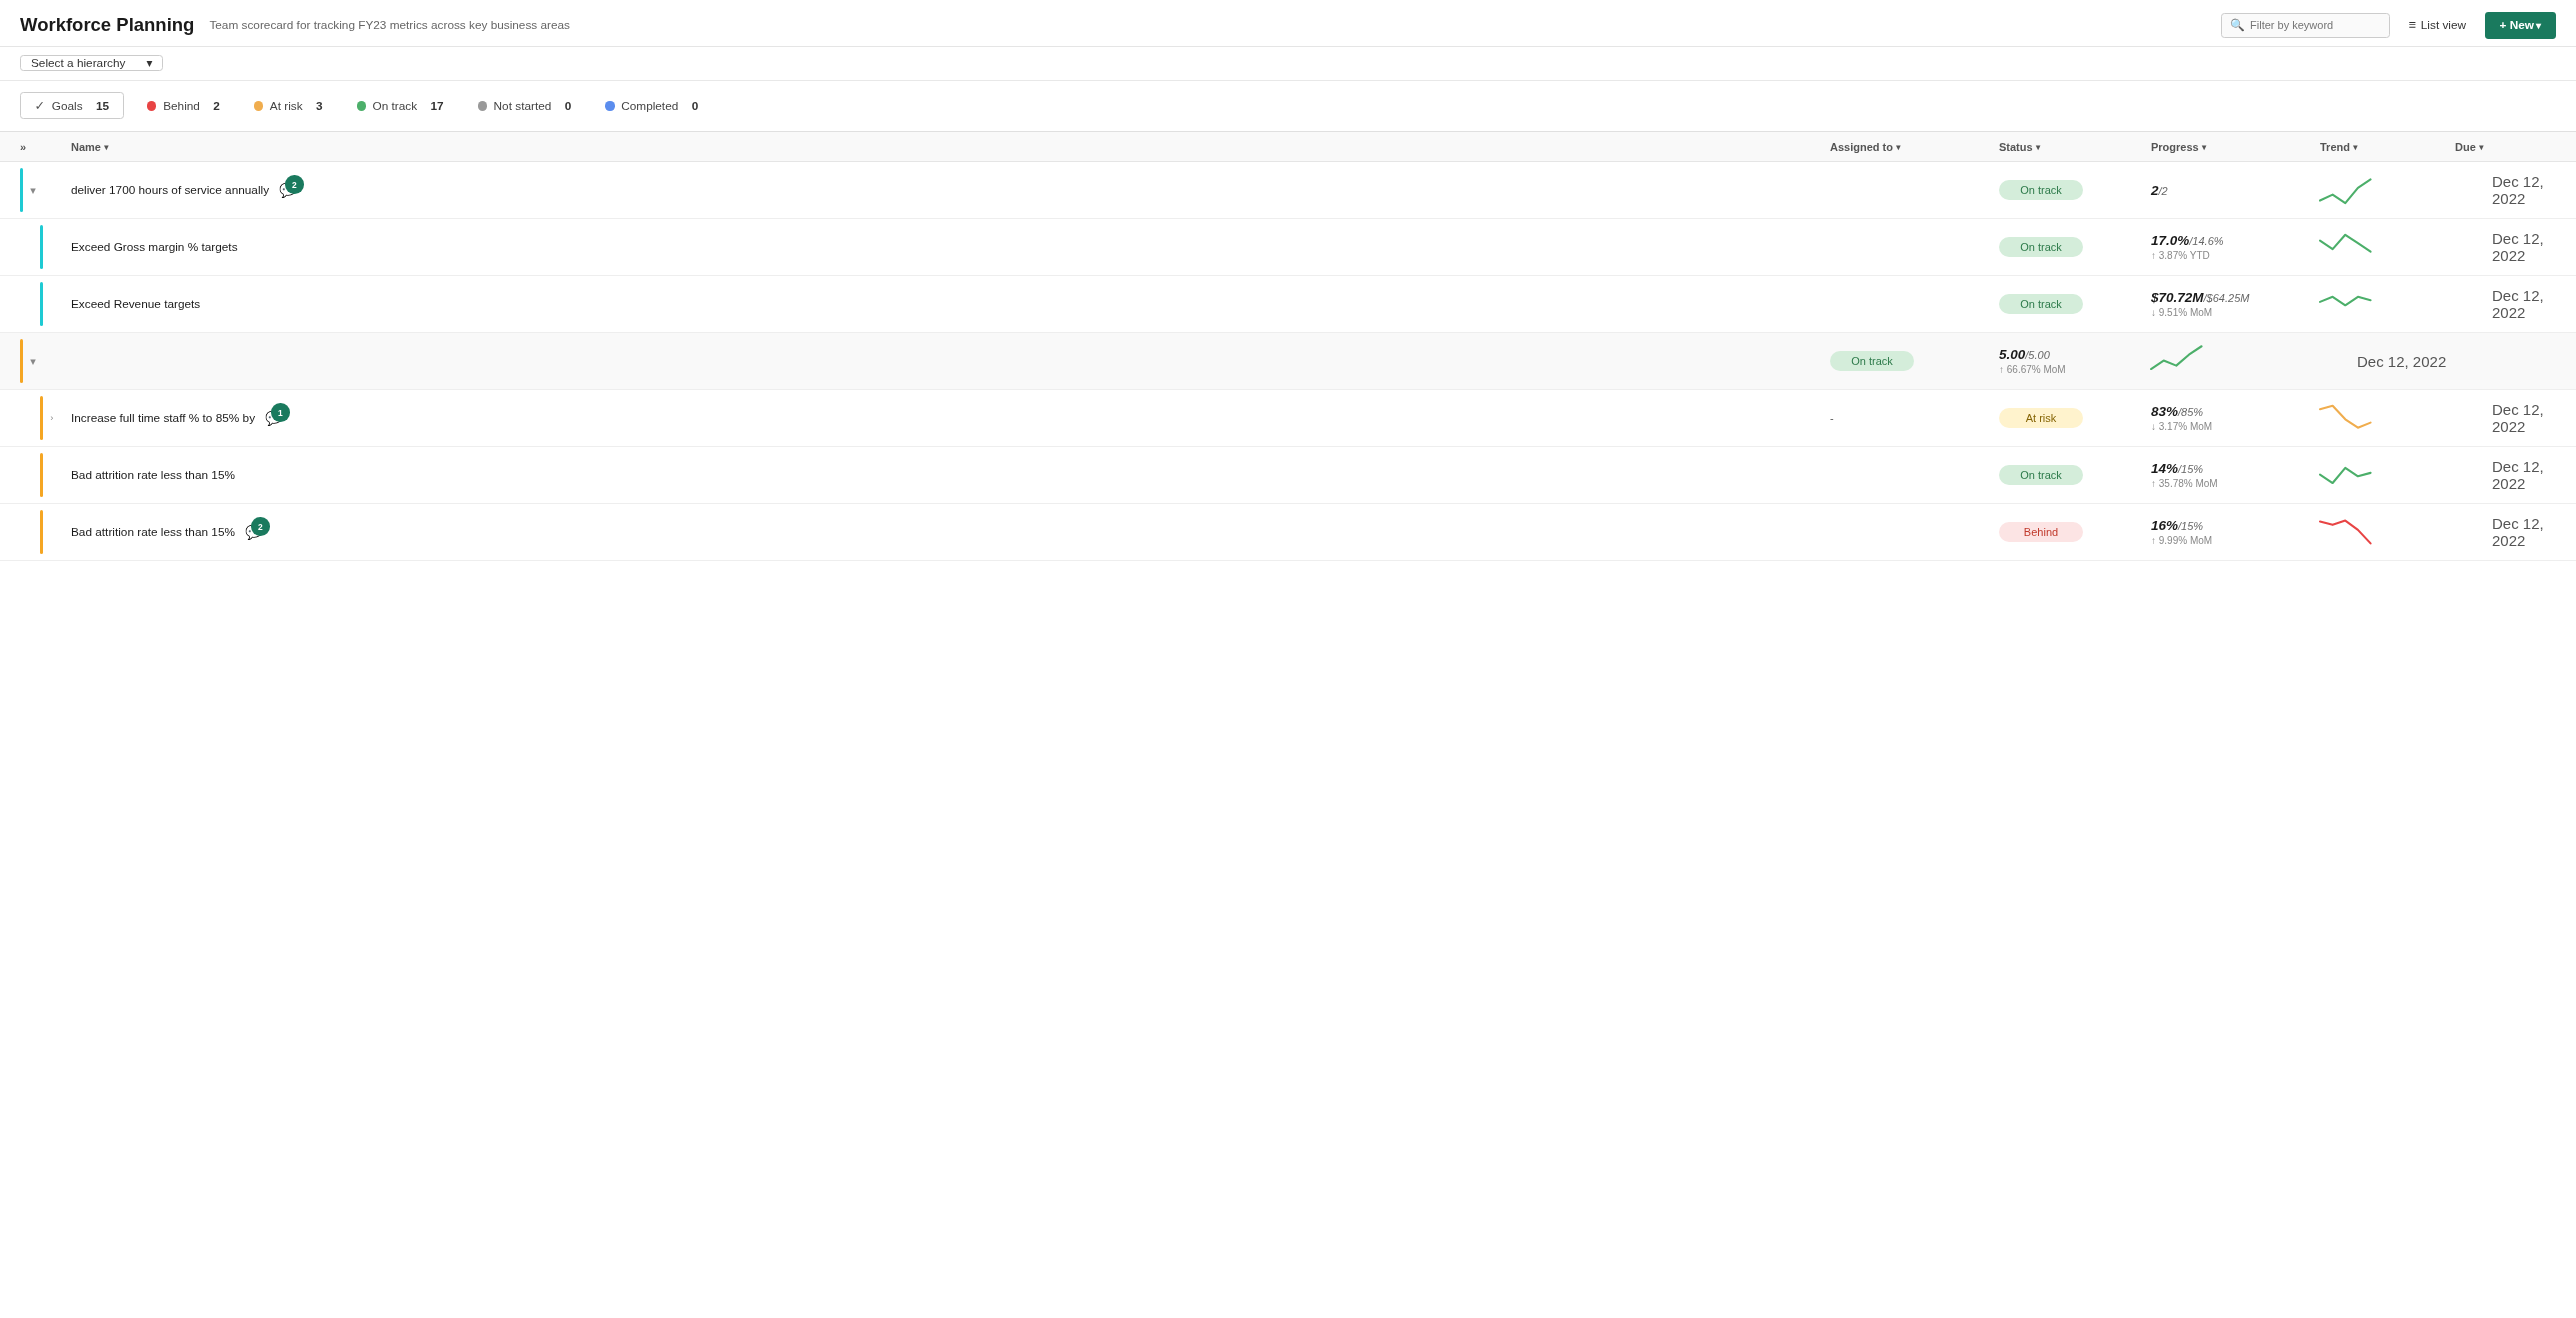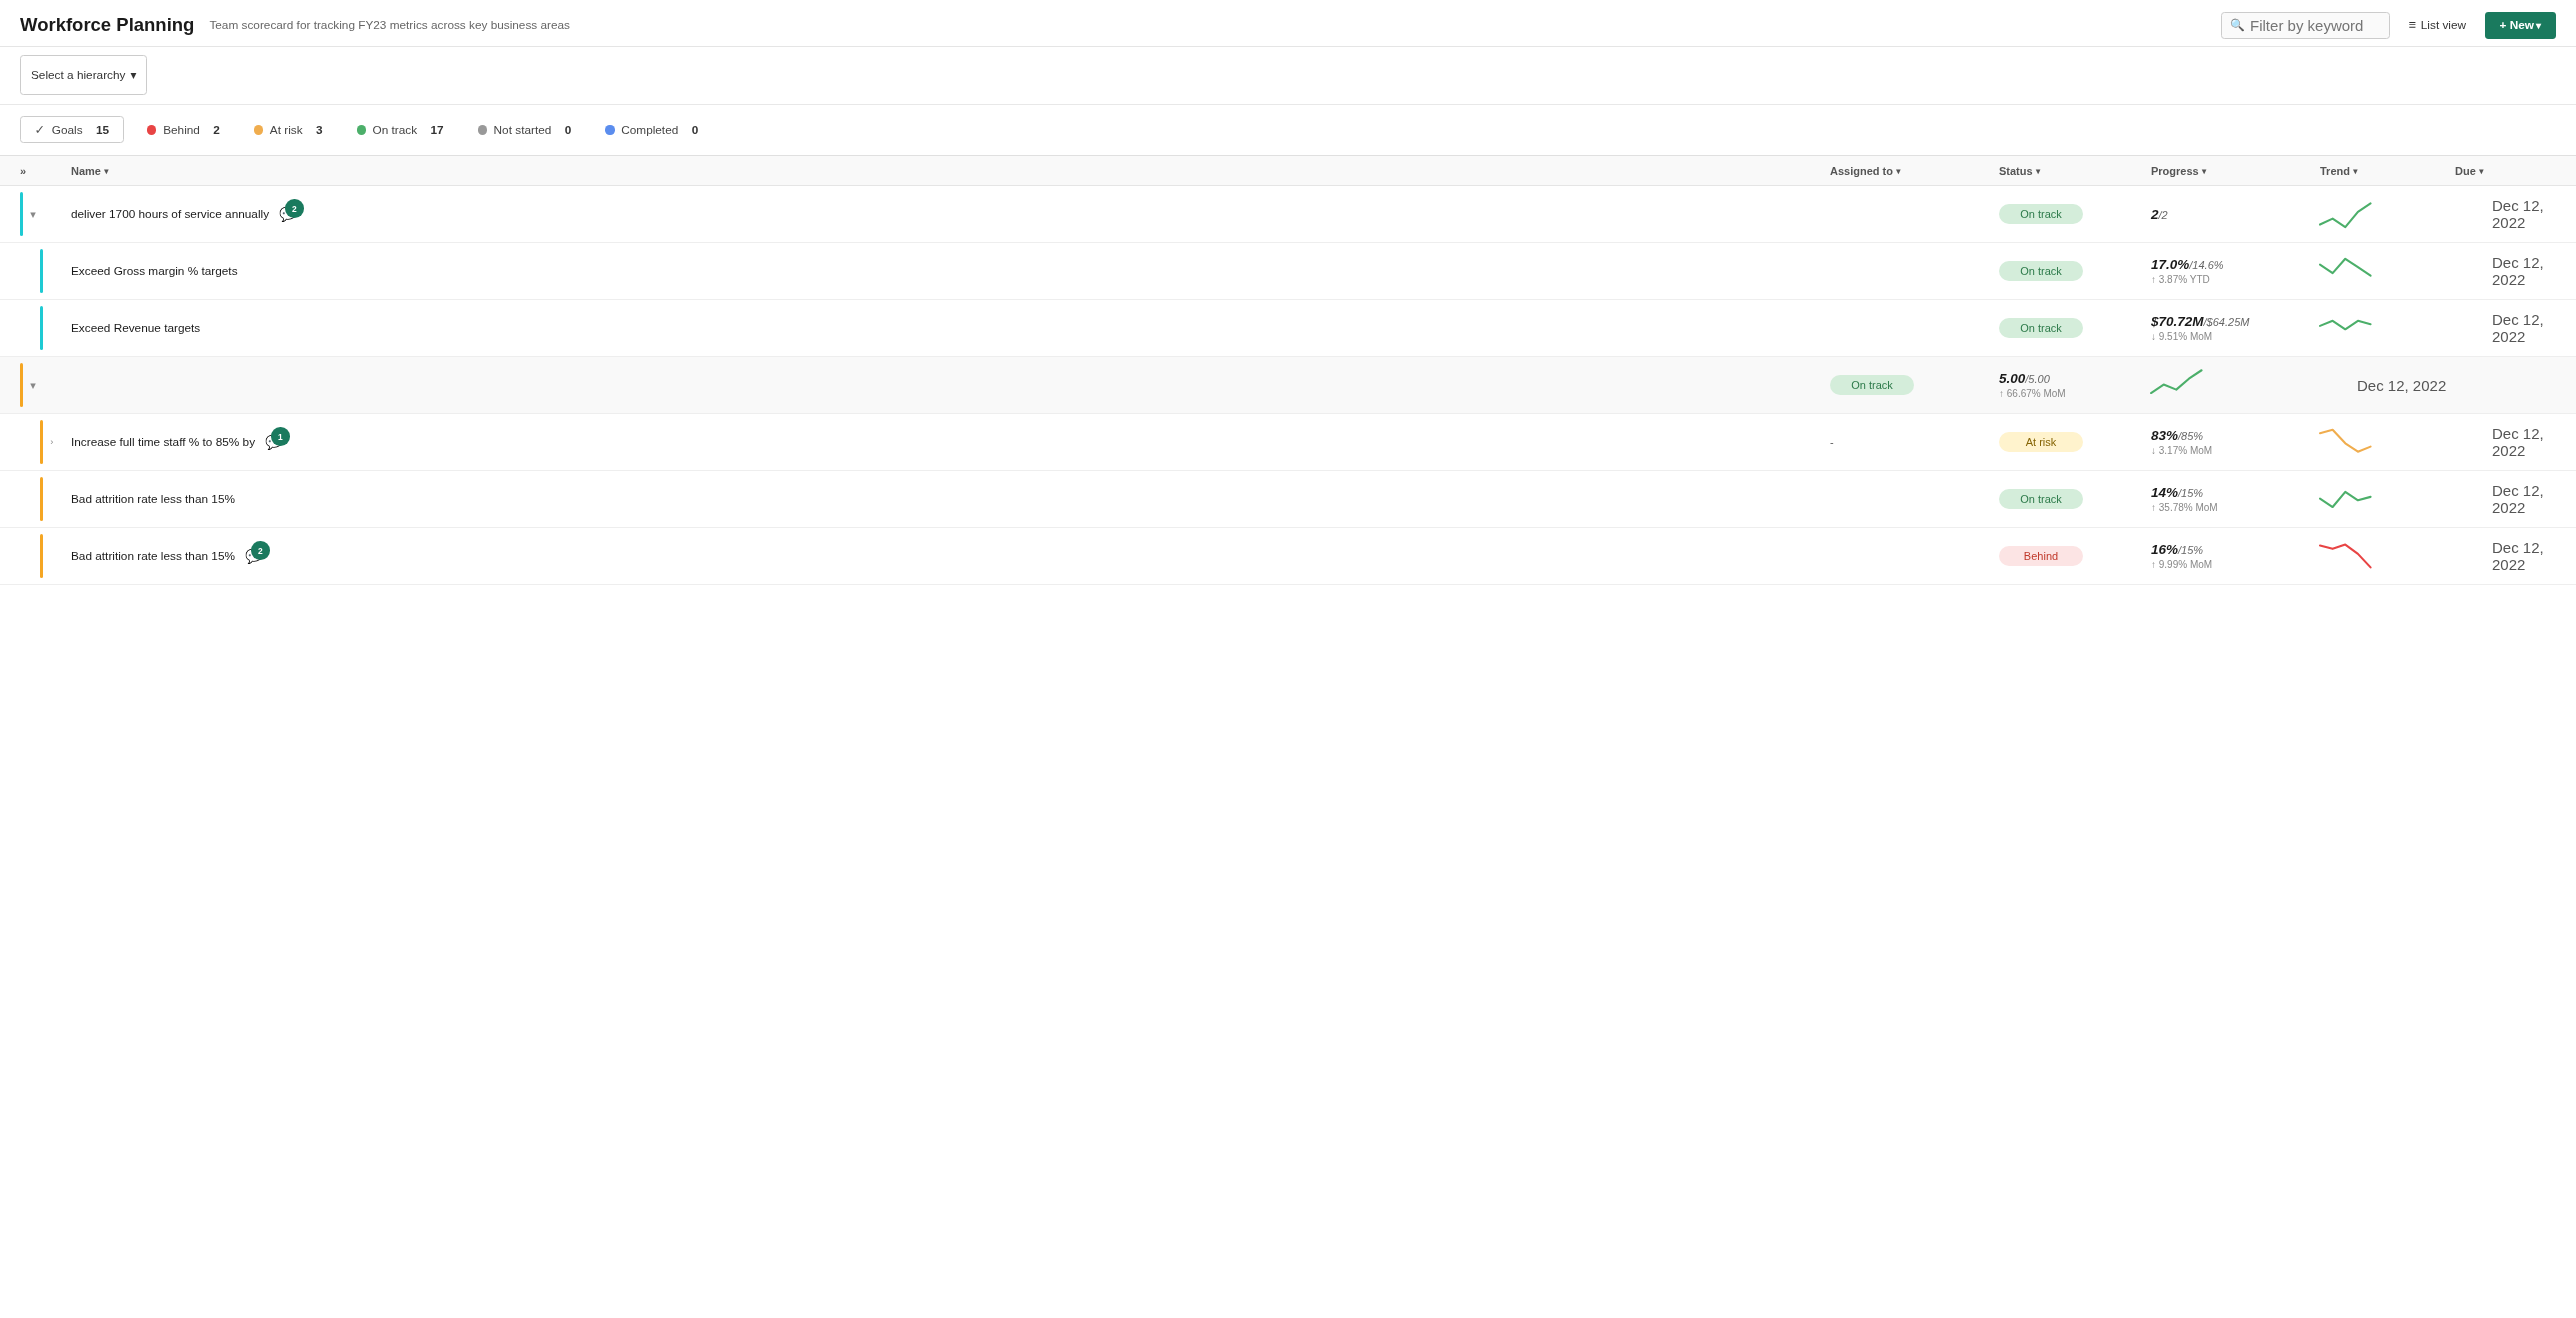--- a/index.html
+++ b/index.html
@@ -47,21 +47,21 @@
       border-radius: 3.4px;
       padding: 4.2px 8.4px;
       background: #fafafa;
       gap: 5px;
       width: 169px;
     }
     .search-bar input {
       border: none;
       background: transparent;
       outline: none;
-      font-size: 15px;
+      font-size: 11px;
       color: #888;
       width: 100%;
     }
     .list-view-btn {
       display: flex;
       align-items: center;
       gap: 5px;
       font-size: 11.8px;
       color: #333;
       cursor: pointer;
@@ -87,24 +87,24 @@
     .toolbar {
       display: flex;
       align-items: center;
       padding: 8.4px 20px;
       background: #fff;
       border-bottom: 0.8px solid #e8e8e8;
     }
     .hierarchy-btn {
       display: flex;
       align-items: center;
-      gap: 5px;
+      gap: 21px;
       border: 0.8px solid #ccc;
       border-radius: 3.4px;
-      padding: 12px 10px;
+      padding: 0 10px;
       background: #fff;
       font-size: 11.8px;
       cursor: pointer;
       color: #333;
     }
     
     .stats-bar {
       display: flex;
       align-items: center;
       padding: 11.8px 20px;

